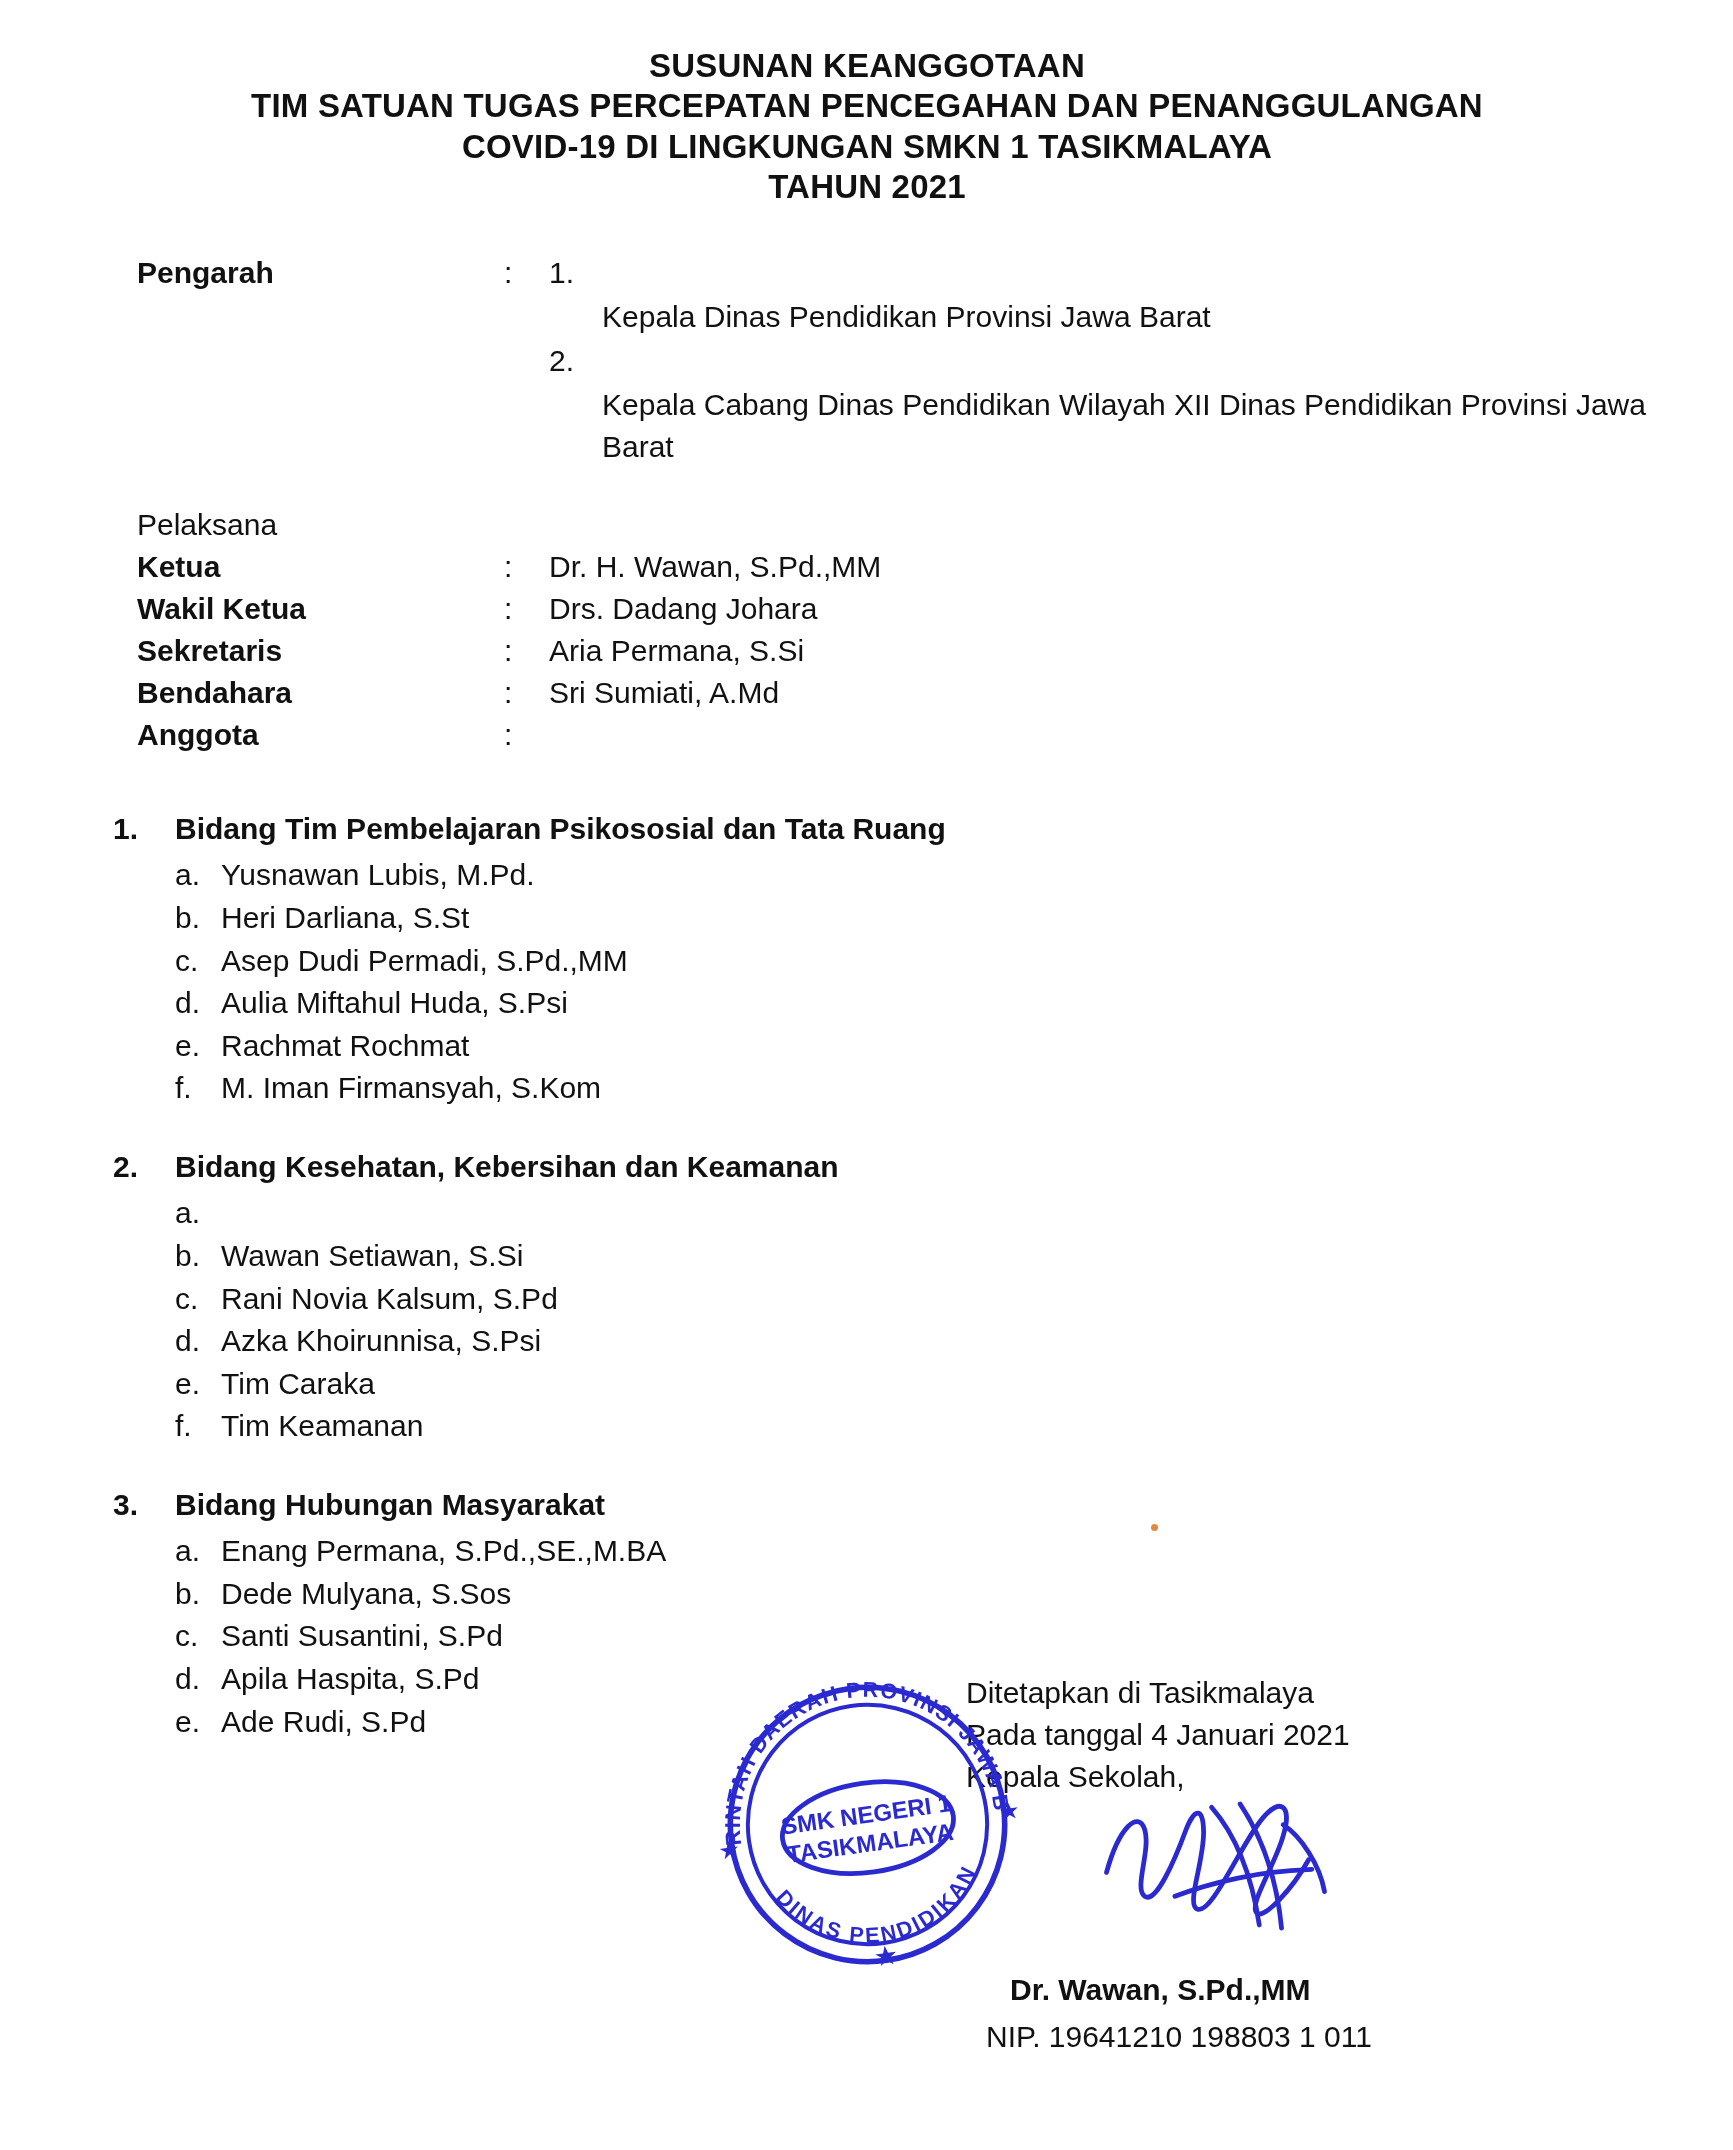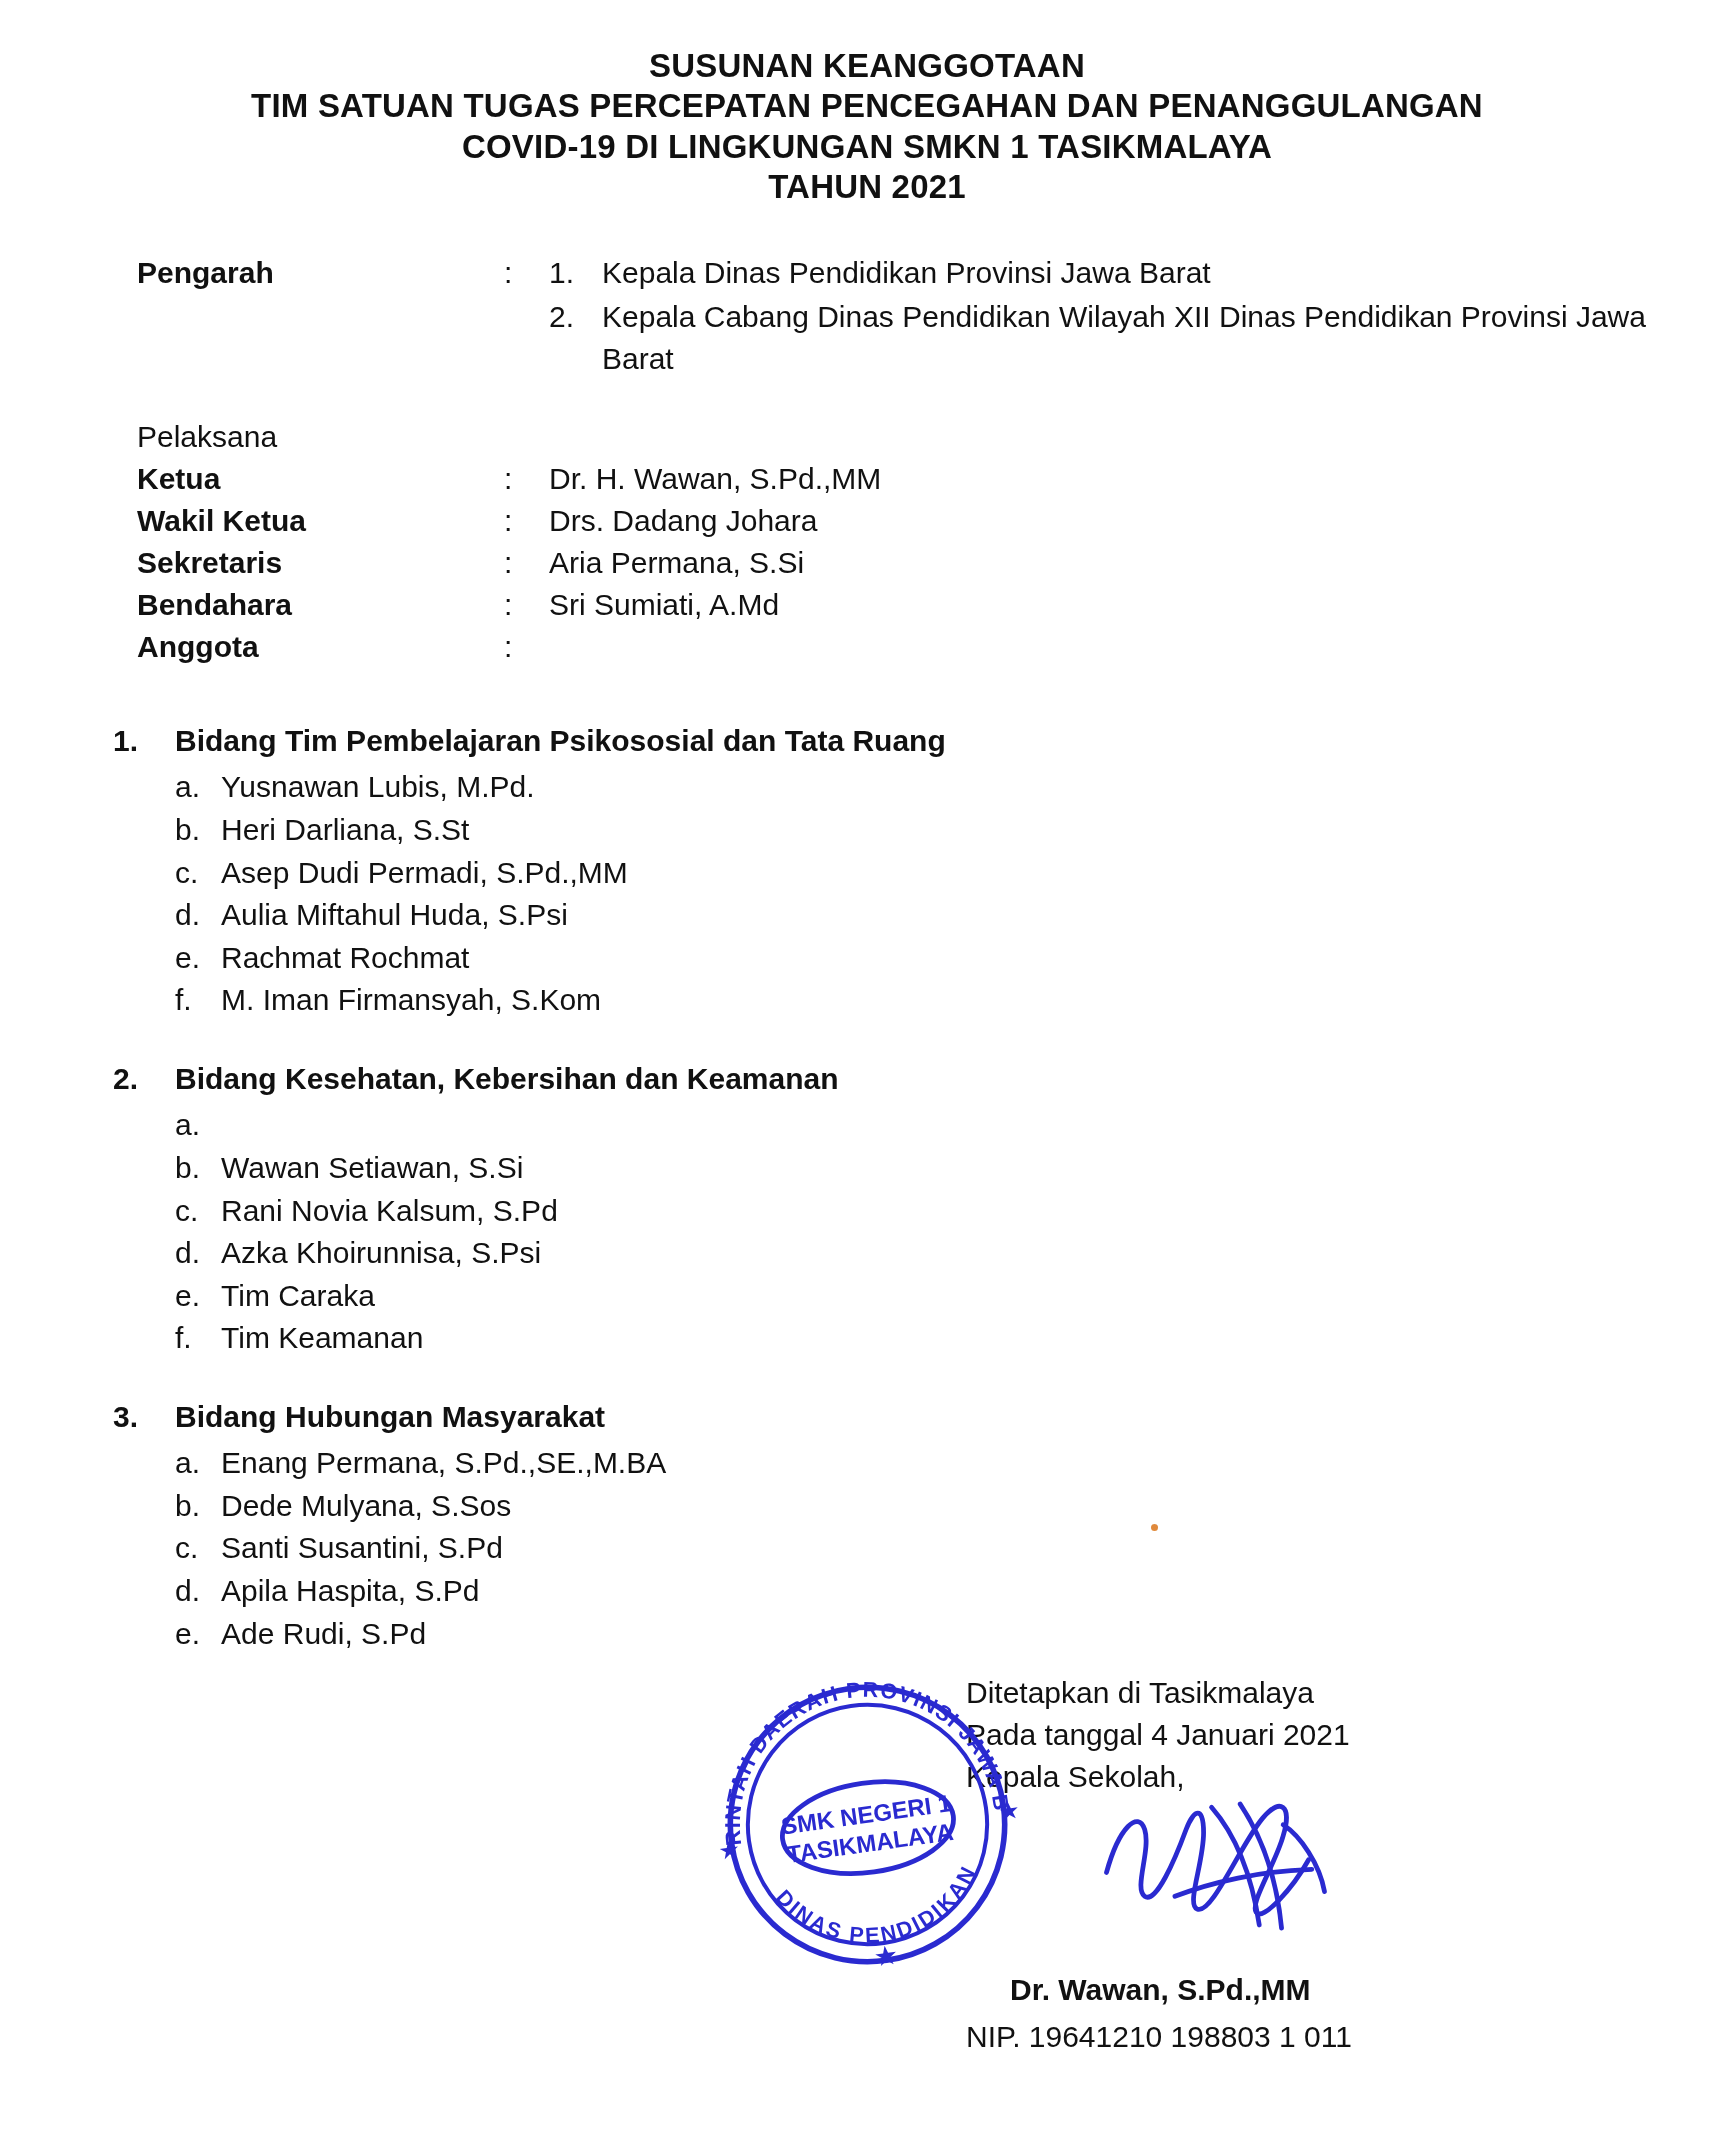--- a/index.html
+++ b/index.html
@@ -67,20 +67,21 @@
     align-items: flex-start;
     margin-bottom: 1.6px;
   }
   .kv-value ol.numbered li .num {
     width: 53px;
     flex: 0 0 53px;
   }
   .kv-value ol.numbered li .txt {
     flex: 1 1 auto;
     max-width: 1108px;
+    margin-top: 44px;
   }
 
   .spacer-sm { height: 35px; }
 
   .pelaksana-row {
     font-size: 30px;
     line-height: 1.40;
     padding-left: 0;
   }
 
@@ -127,20 +128,21 @@
     font-size: 30px;
     line-height: 1.40;
   }
   .sign-block .sign-name {
     font-weight: bold;
     margin-top: 171px;
     margin-left: 44px;
   }
   .sign-block .sign-nip {
     margin-top: 4.8px;
+    margin-left: 20px;
   }
 
   
   .stamp {
     position: absolute;
     left: 700px;
     top: 1657px;
     width: 335px;
     height: 335px;
     pointer-events: none;

